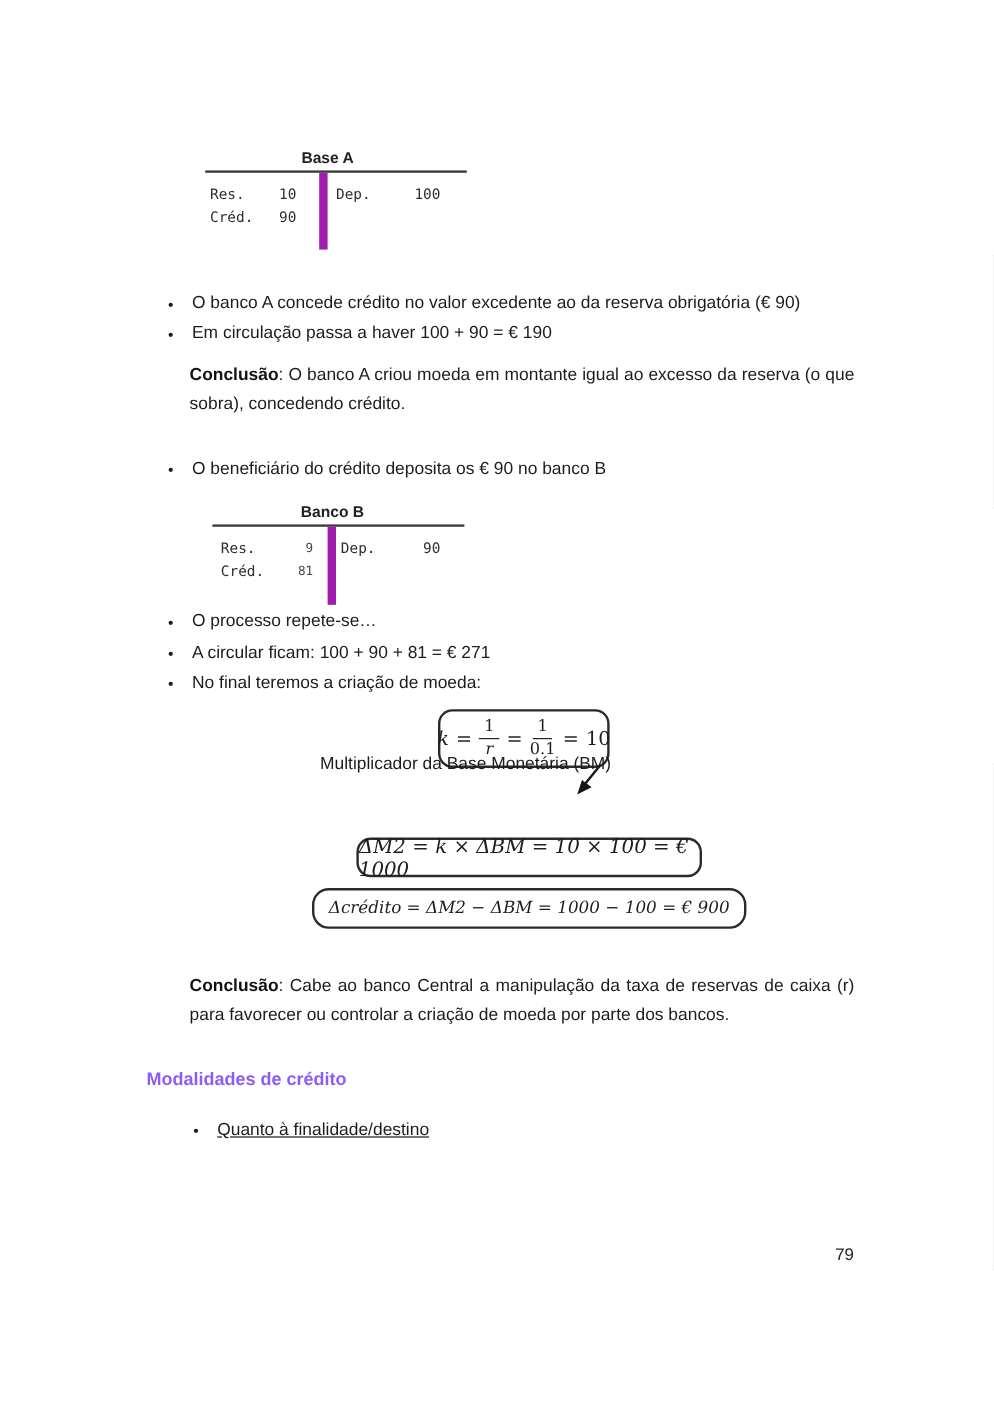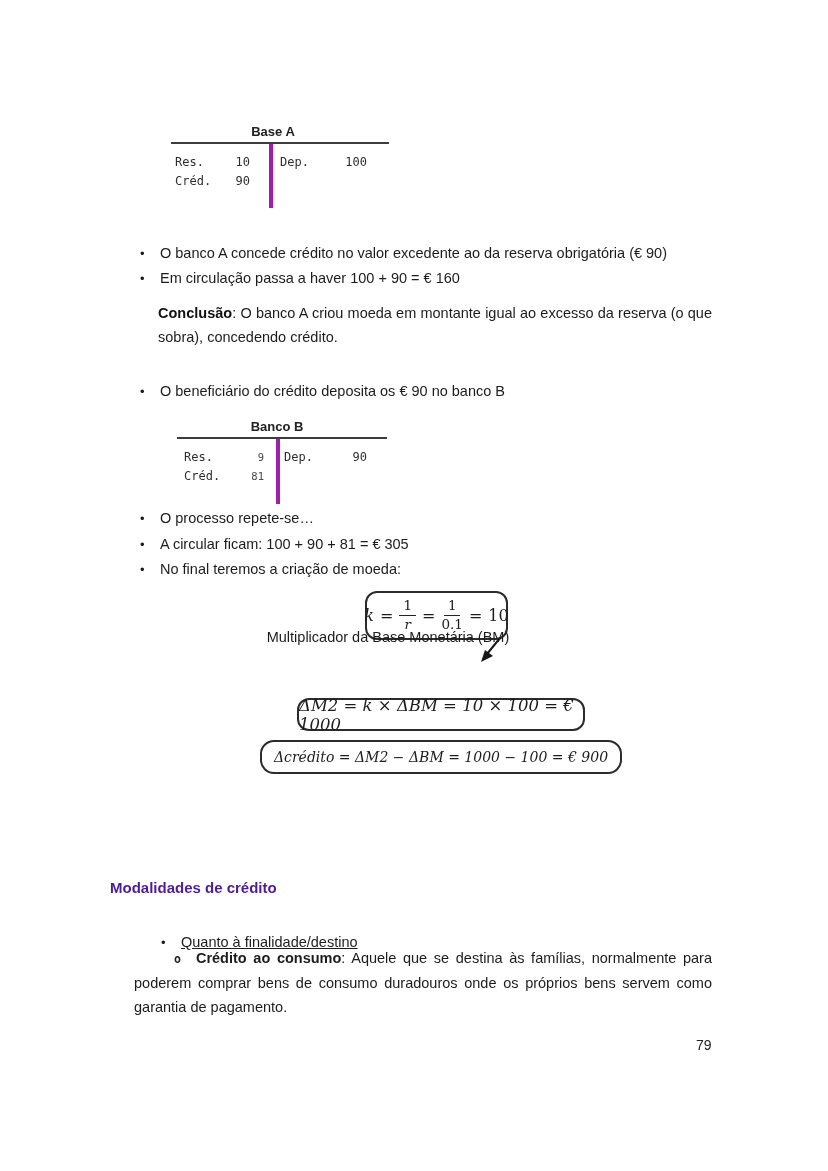--- a/index.html
+++ b/index.html
@@ -12,21 +12,21 @@
     color:#1c1c1c;
     overflow:hidden;
   }
   
   .taccount{position:absolute;}
   .taccount .t-title{
     font-weight:bold;font-size:13px;line-height:16px;
     text-align:center;margin-bottom:2px;color:#222;
   }
   .t-body{border-top:2px solid #3d3d3d;display:flex;}
-  .t-left{border-right:4px solid #a21caf;box-sizing:border-box;}
+  .t-left{border-right:7px solid #a21caf;box-sizing:border-box;}
   .t-right{flex:1;}
   .t-cell{
     font-family:"DejaVu Sans Mono",monospace;
     font-size:12px;line-height:19px;color:#2e2e2e;
     padding-top:9px;
   }
   .t-row{display:flex;justify-content:space-between;}
   .small-num{font-size:10.5px;color:#474747;}
   
   .bullet{position:absolute;font-size:14.5px;line-height:17px;white-space:nowrap;}
@@ -98,21 +98,21 @@
           <span>100</span>
         </div>
       </div>
     </div>
   </div>
 
   <div class="bullet" style="left:140px;top:245px;">
     <span class="dot">•</span><span>O banco A concede crédito no valor excedente ao da reserva obrigatória (€ 90)</span>
   </div>
   <div class="bullet" style="left:140px;top:270px;">
-    <span class="dot">•</span><span>Em circulação passa a haver 100 + 90 = € 160</span>
+    <span class="dot">•</span><span>Em circulação passa a haver 100 + 90 = € 190</span>
   </div>
 
   <p class="para" style="left:158px;top:301px;width:554px;margin:0;">
     <b>Conclusão</b><span>: O banco A criou moeda em montante igual ao excesso da reserva (o que sobra), concedendo crédito.</span>
   </p>
 
   <div class="bullet" style="left:140px;top:383px;">
     <span class="dot">•</span><span>O beneficiário do crédito deposita os € 90 no banco B</span>
   </div>
 
@@ -135,21 +135,21 @@
           <span>90</span>
         </div>
       </div>
     </div>
   </div>
 
   <div class="bullet" style="left:140px;top:510px;">
     <span class="dot">•</span><span>O processo repete-se…</span>
   </div>
   <div class="bullet" style="left:140px;top:536px;">
-    <span class="dot">•</span><span>A circular ficam: 100 + 90 + 81 = € 305</span>
+    <span class="dot">•</span><span>A circular ficam: 100 + 90 + 81 = € 271</span>
   </div>
   <div class="bullet" style="left:140px;top:561px;">
     <span class="dot">•</span><span>No final teremos a criação de moeda:</span>
   </div>
 
   <div class="fbox kbox math" style="left:365px;top:591px;width:143px;height:49px;">
     <span>k</span>
     <span style="font-style:normal;">=</span>
     <span class="frac">
         <span class="num" style="font-style:normal;">1</span>
@@ -168,26 +168,26 @@
     <path d="M24,1 L11,17" stroke="#161616" stroke-width="2" fill="none"></path>
     <polygon points="5,25 9,13 17,19" fill="#161616"></polygon>
   </svg>
 
   <div class="caption" style="left:262px;top:629px;width:252px;">Multiplicador da Base Monetária (BM)</div>
 
   <div class="fbox m2box math" style="left:297px;top:698px;width:288px;height:33px;">ΔM2 = k × ΔBM = 10 × 100 = € 1000</div>
 
   <div class="fbox credbox math" style="left:260px;top:740px;width:362px;height:34px;">Δcrédito = ΔM2 − ΔBM = 1000 − 100 = € 900</div>
 
+  <p class="para" style="left:158px;top:810px;width:554px;margin:0;">
+    <b>Conclusão</b><span>: Cabe ao banco Central a manipulação da taxa de reservas de caixa (r) para favorecer ou controlar a criação de moeda por parte dos bancos.</span>
+  </p>
 
-  <h2 class="orange-heading" style="left:110px;top:879px;margin:0;color:#4c1d95;">Modalidades de crédito</h2>
+  <h2 class="orange-heading" style="left:110px;top:879px;margin:12px;color:#8b5cf6;">Modalidades de crédito</h2>
 
   <div class="bullet" style="left:140px;top:934px;margin-left:21px;">
     <span class="dot">•</span><span class="underlined">Quanto à finalidade/destino</span>
   </div>
 
-  <p class="sub-para" style="left:134px;top:946px;width:578px;margin:0;text-indent:40px;">
-    <span class="circle-marker">o</span><b>Crédito ao consumo</b><span>: Aquele que se destina às famílias, normalmente para poderem comprar bens de consumo duradouros onde os próprios bens servem como garantia de pagamento.</span>
-  </p>
 
   <div class="pagenum" style="left:696px;top:1037px;">79</div>
 
 </div>
 
 </body></html>

